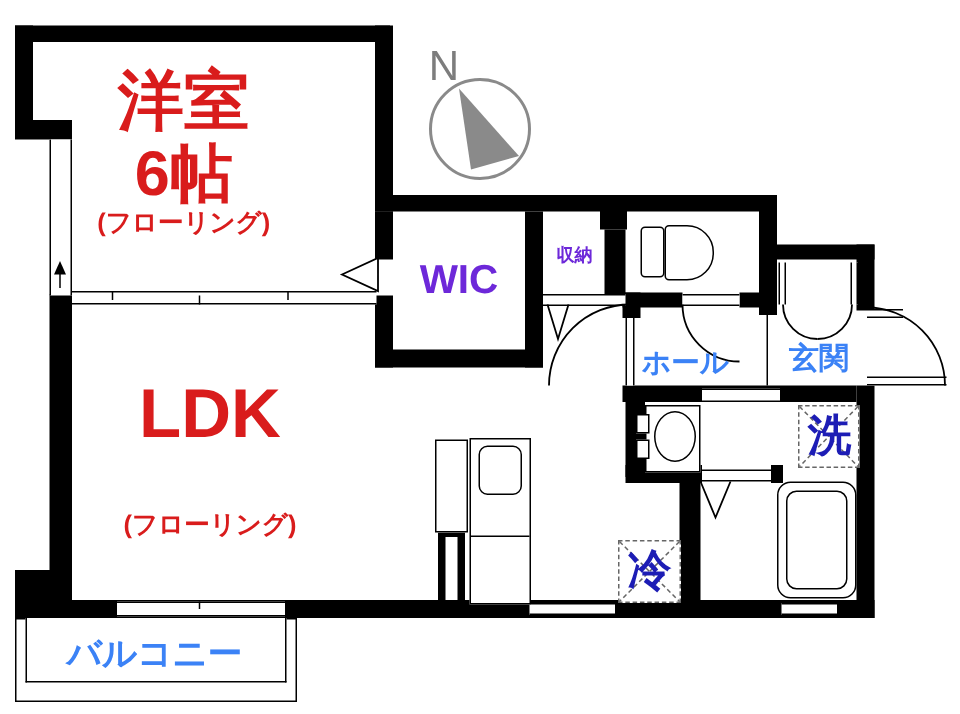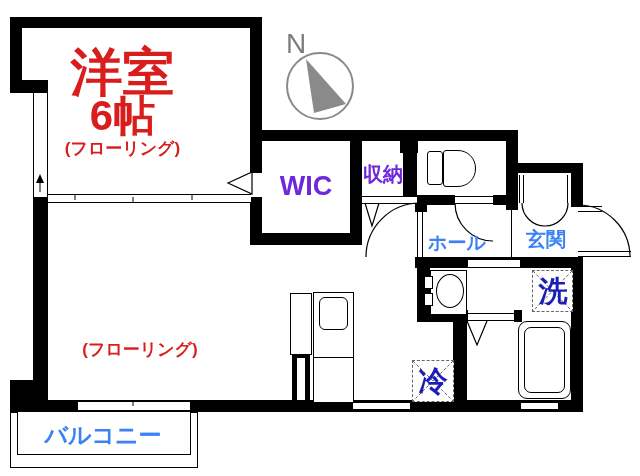--- a/index.html
+++ b/index.html
@@ -124,28 +124,29 @@
     <g stroke="#666" stroke-width="1" stroke-dasharray="3,2">
       <line x1="533" y1="271" x2="572" y2="311"></line>
       <line x1="572" y1="271" x2="533" y2="311"></line>
       <line x1="413" y1="361" x2="453" y2="401"></line>
       <line x1="453" y1="361" x2="413" y2="401"></line>
     </g>
   </svg>
 
   <div class="lbl gray" style="left:281px;top:30px;width:30px;font-size:28px">N</div>
 
-  <div class="lbl red" style="left:40px;top:46px;width:165px;font-size:52px">洋室</div>
+  <div class="lbl red" style="left:40px;top:46px;width:165px;font-size:44px">洋室</div>
   <div class="lbl red" style="left:40px;top:95px;width:165px;font-size:42px">6帖</div>
   <div class="lbl red" style="left:40px;top:140px;width:165px;font-size:17px">(フローリング)</div>
 
+  <div class="lbl red" style="left:55px;top:252px;width:170px;font-size:46px">LDK</div>
   <div class="lbl red" style="left:55px;top:341px;width:170px;font-size:17px">(フローリング)</div>
 
   <div class="lbl orange" style="left:262px;top:173px;width:88px;font-size:27px">WIC</div>
-  <div class="lbl orange" style="left:360px;top:164px;width:46px;font-size:20px">収納</div>
+  <div class="lbl orange" style="left:360px;top:164px;width:46px;font-size:12px">収納</div>
   <div class="lbl pink" style="left:417px;top:233px;width:80px;font-size:19px">ホール</div>
   <div class="lbl pink" style="left:508px;top:229px;width:76px;font-size:20px">玄関</div>
   <div class="lbl pink" style="left:40px;top:424px;width:126px;font-size:23px">バルコニー</div>
 
   <div class="lbl blue" style="left:533px;top:277px;width:40px;font-size:29px">洗</div>
   <div class="lbl blue" style="left:413px;top:367px;width:40px;font-size:29px">冷</div>
 
 </div>
 
 </body></html>

